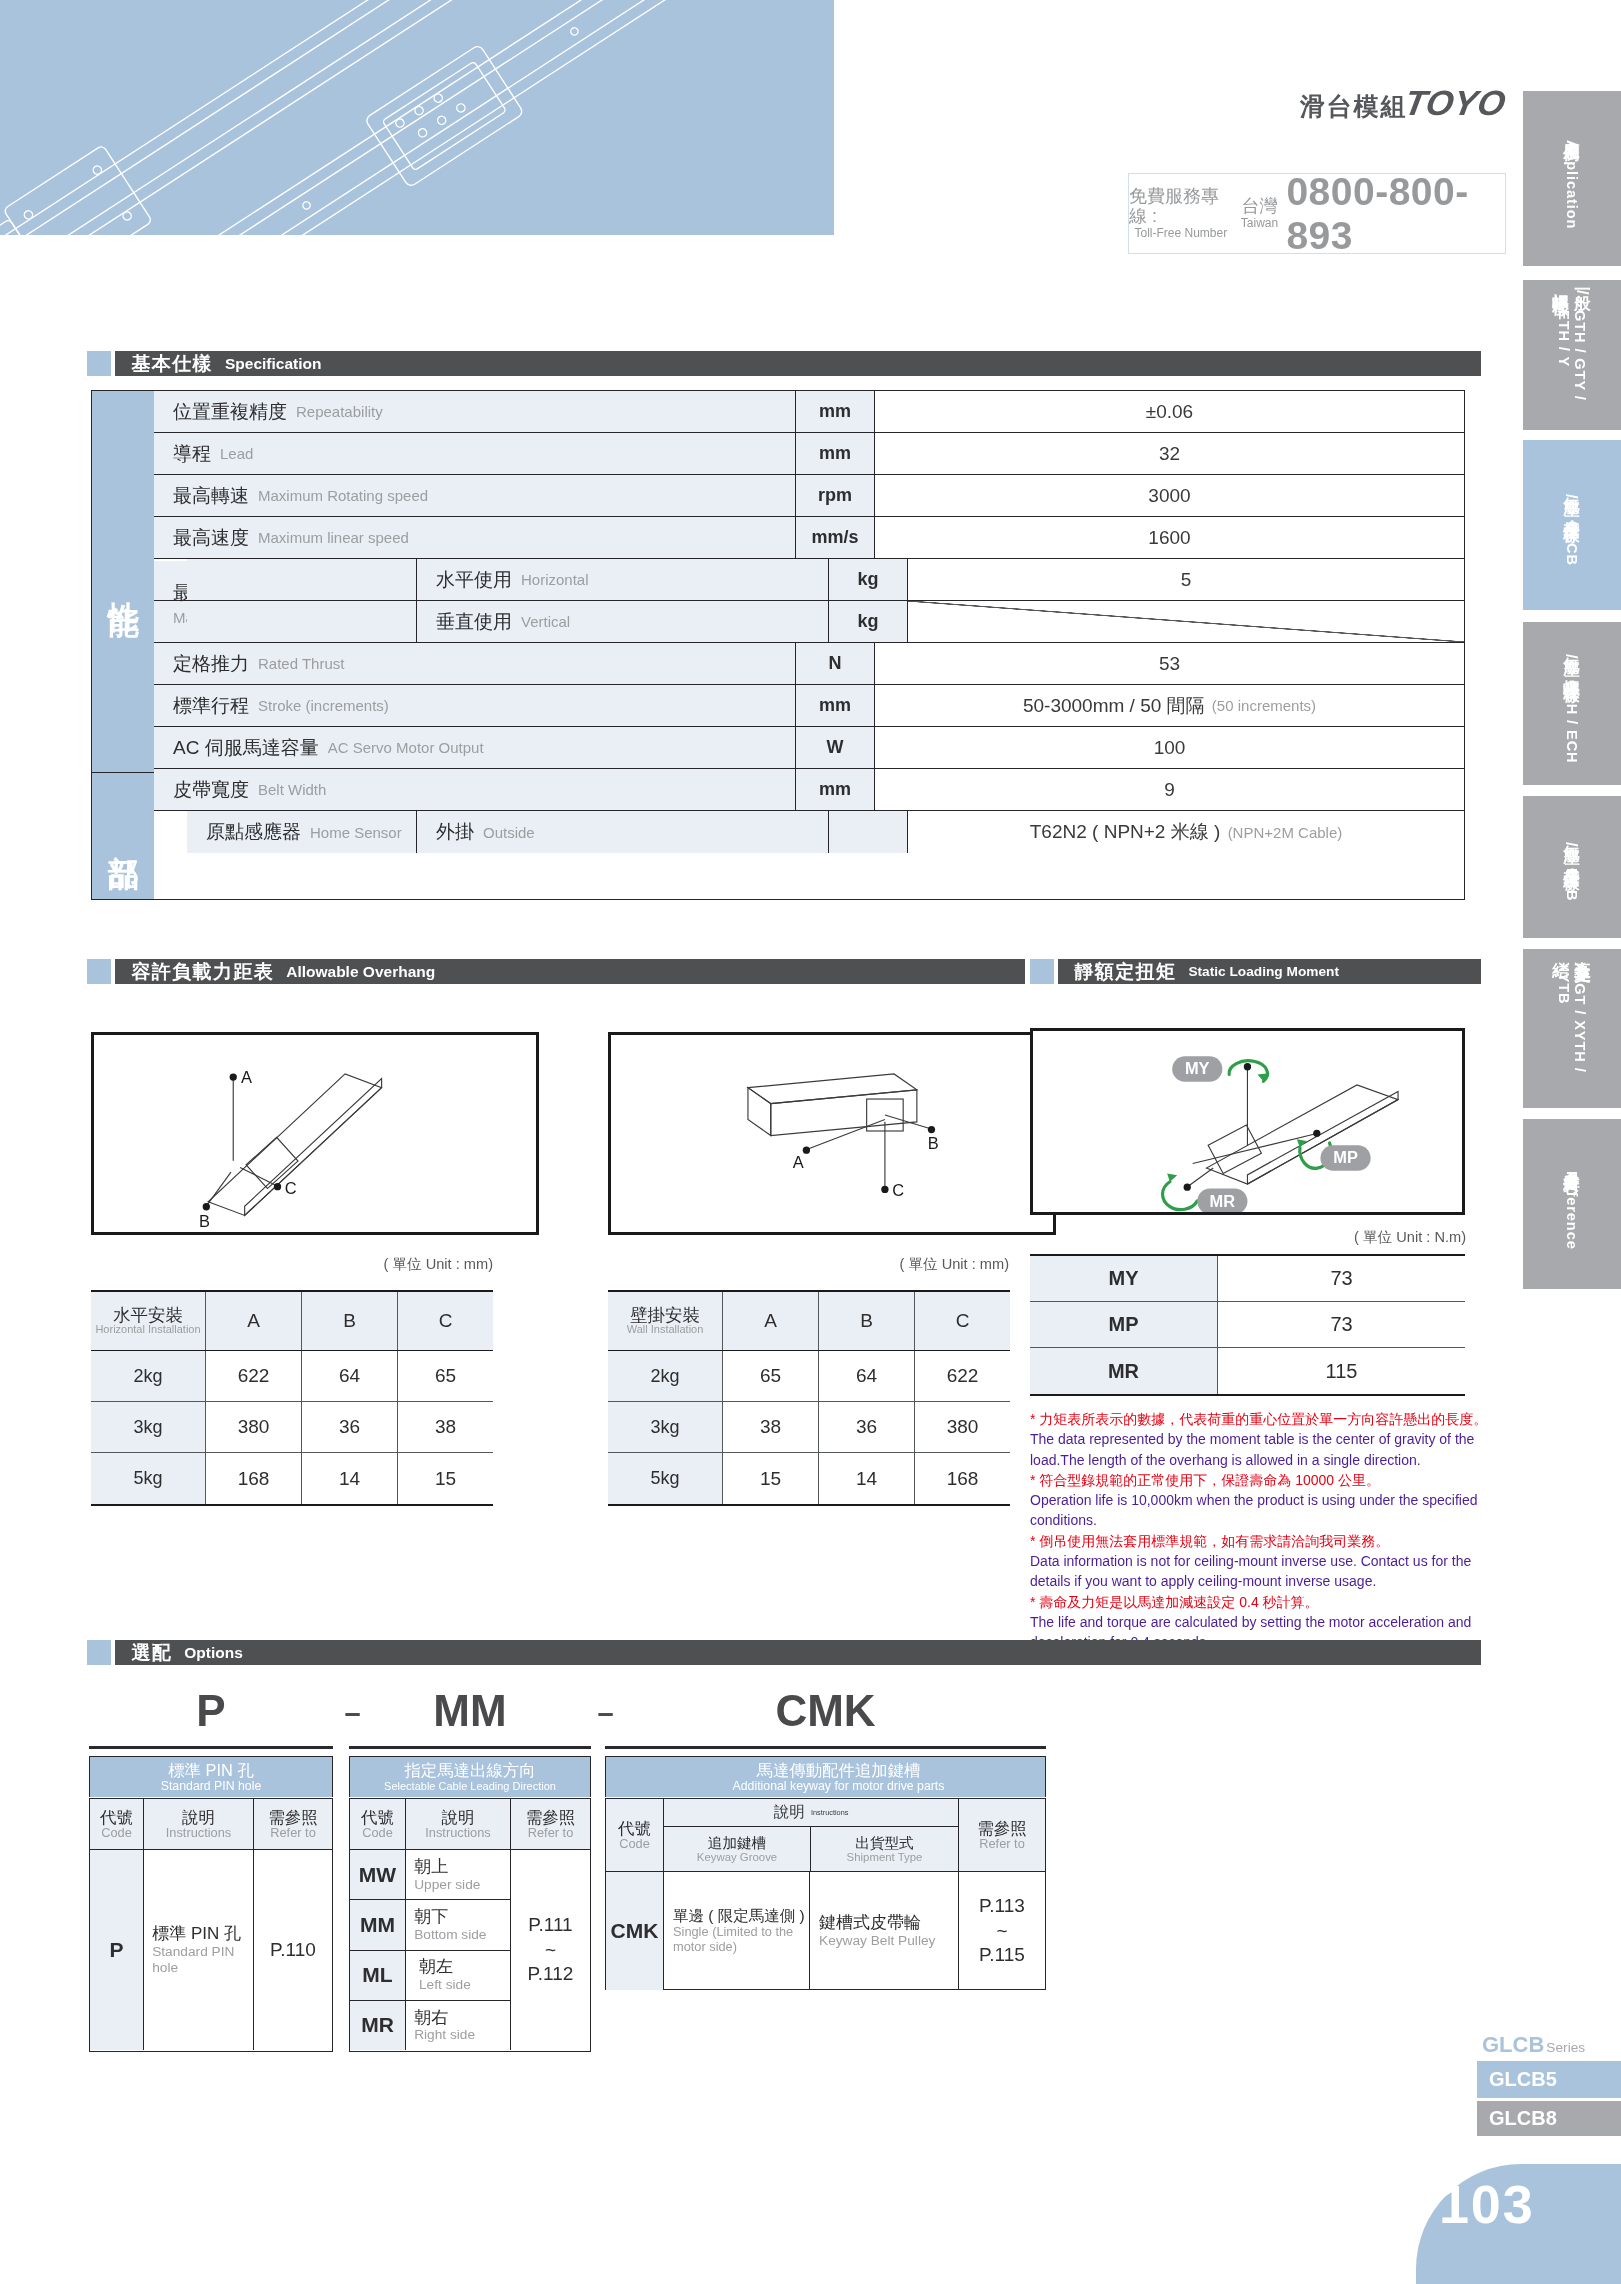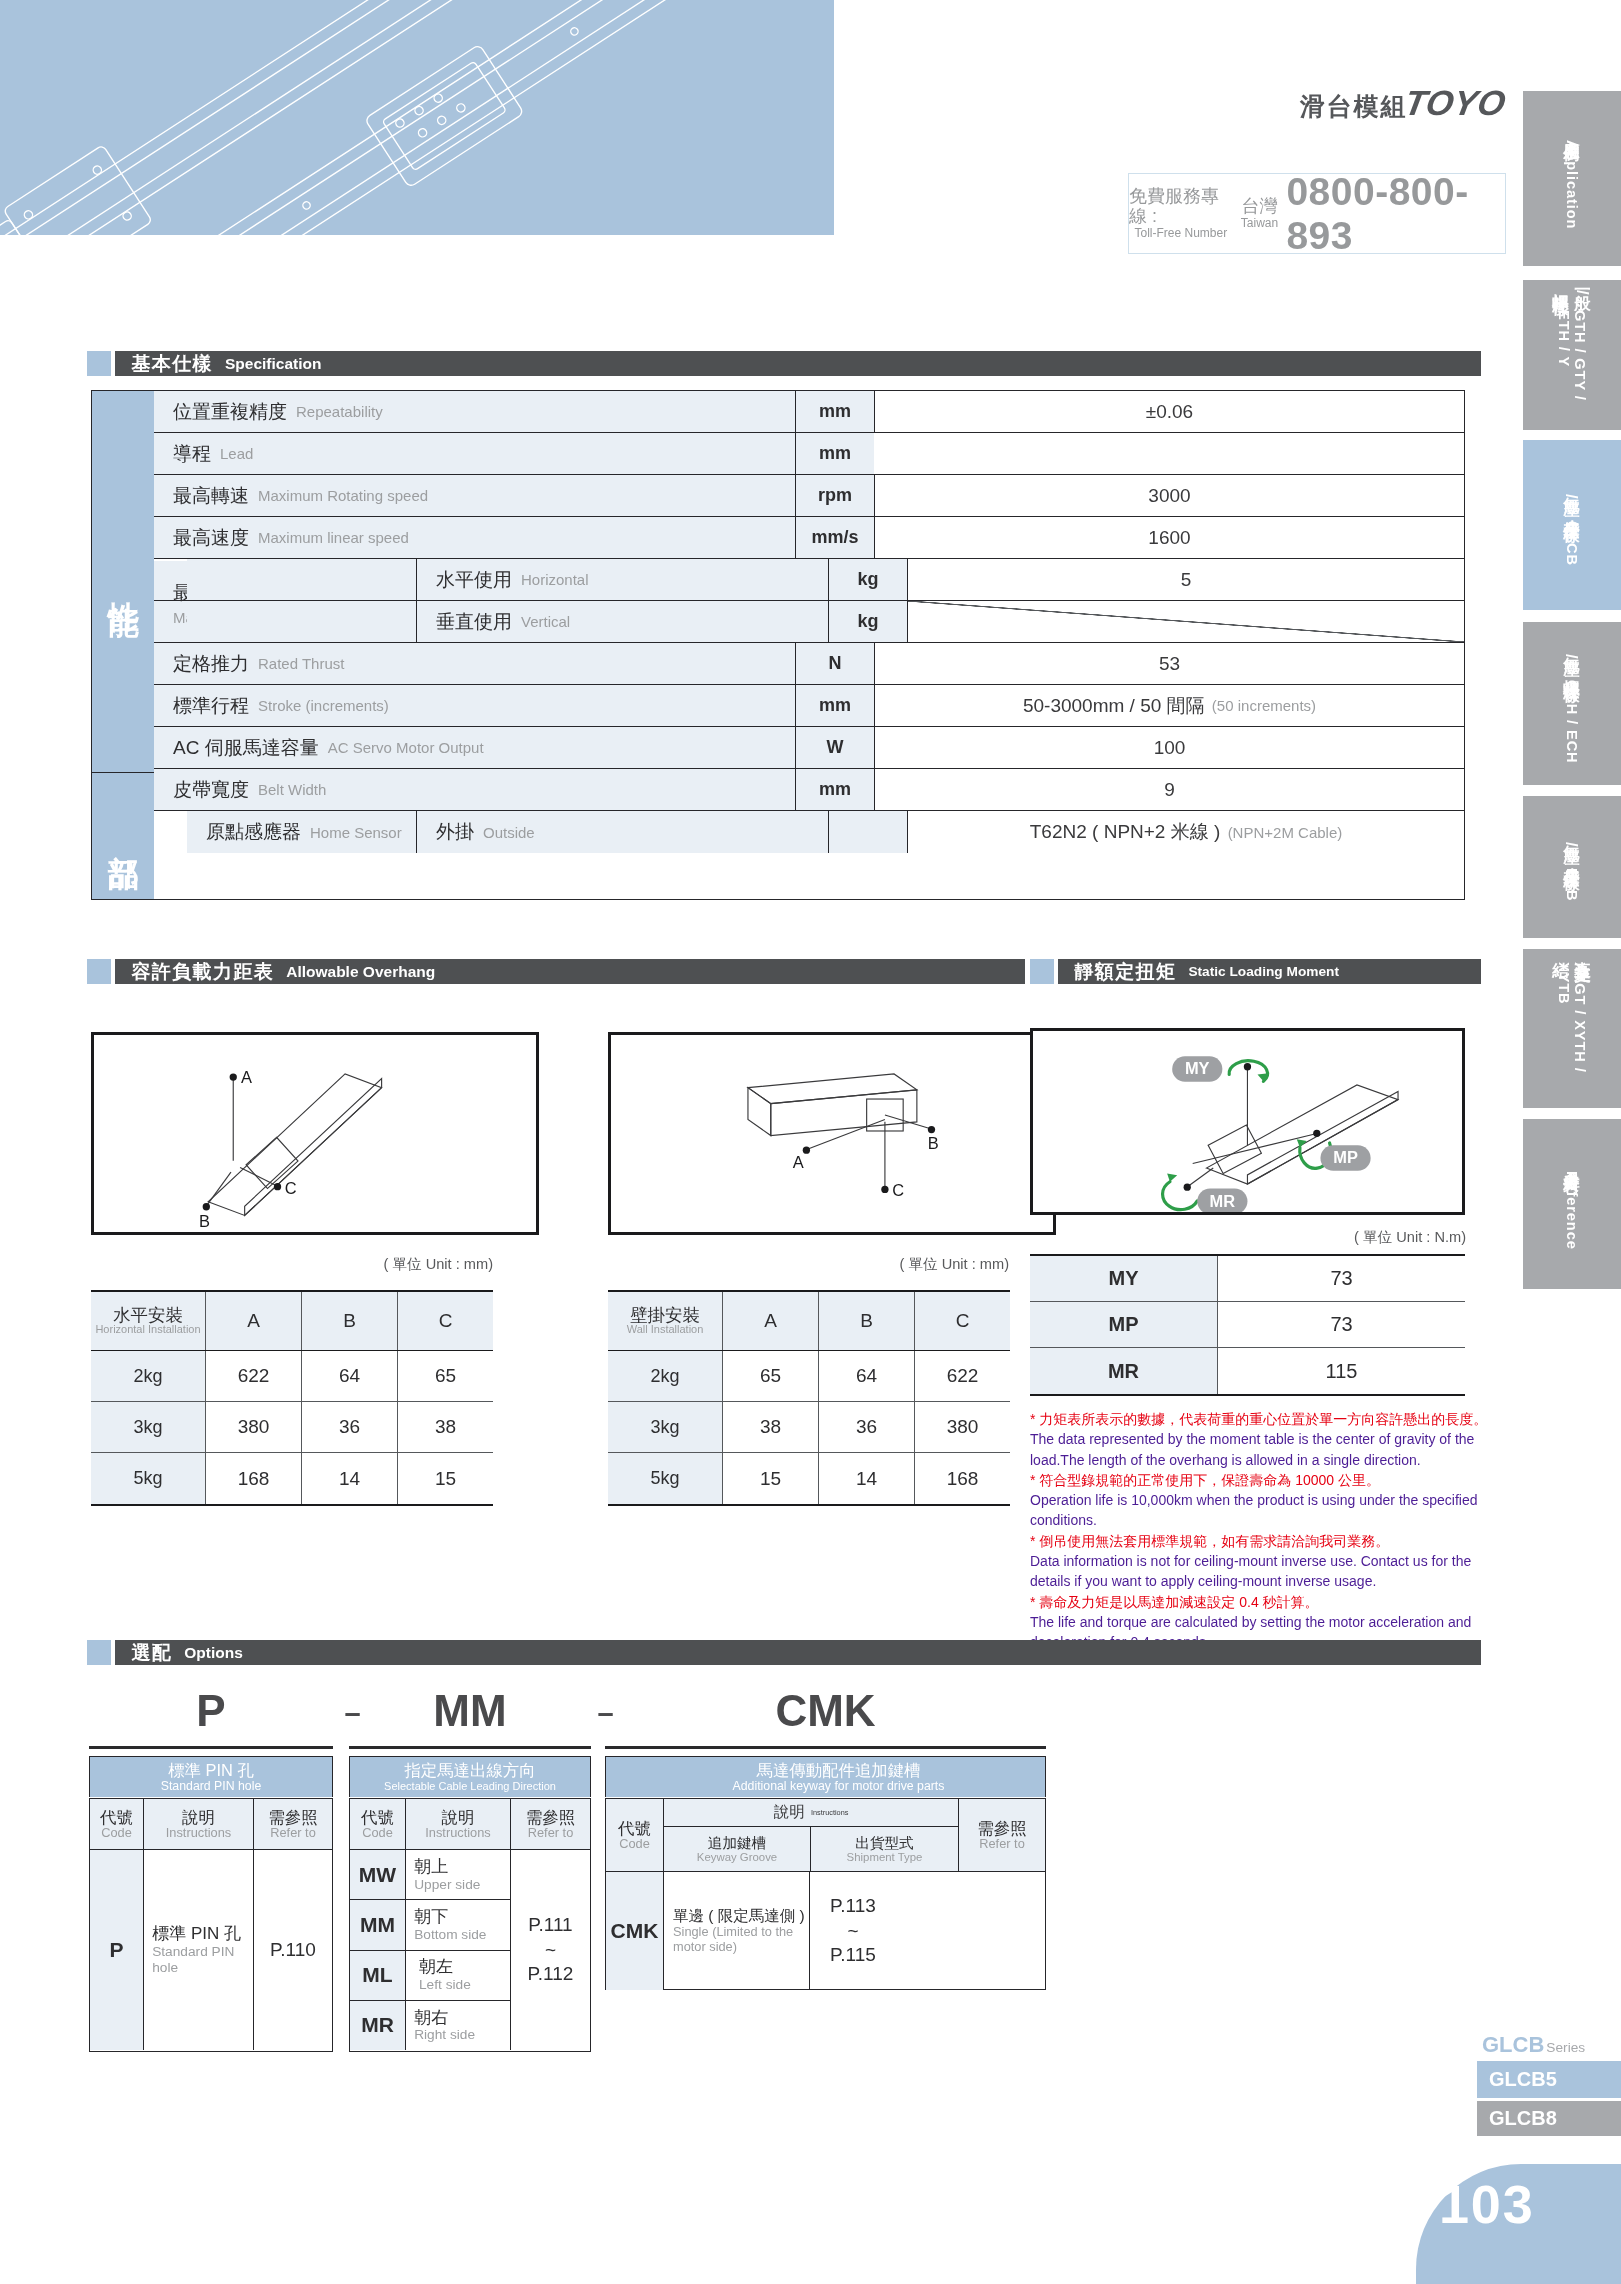--- a/index.html
+++ b/index.html
@@ -219,20 +219,21 @@
           </div>
         <div class="cell c-unit">mm</div>
         <div class="cell c-val">±0.06</div>
       </div>
       <div class="srow">
         <div class="cell c-label">
             <span class="zh-l">導程</span>
             <span class="en-l">Lead</span>
           </div>
         <div class="cell c-unit">mm</div>
+        <div class="cell c-val">32</div>
       </div>
       <div class="srow">
         <div class="cell c-label">
             <span class="zh-l">最高轉速</span>
             <span class="en-l">Maximum Rotating speed</span>
           </div>
         <div class="cell c-unit">rpm</div>
         <div class="cell c-val">3000</div>
       </div>
       <div class="srow">
@@ -635,20 +636,24 @@
           <span class="h1">需參照</span>
           <span class="h2">Refer to</span>
         </div>
     </div>
     <div style="display:flex;height:118px;">
       <div class="odc code-cell" style="width:57px;">CMK</div>
       <div class="odc" style="width:146px;align-items:flex-start;padding-left:9px;">
         <span class="ins-zh" style="font-size:15.5px;">單邊 ( 限定馬達側 )</span>
         <span class="ins-en" style="font-size:12.8px;">Single (Limited to the motor side)</span>
       </div>
+      <div class="odc" style="flex:1;align-items:flex-start;padding-left:9px;">
+        <span class="ins-zh">鍵槽式皮帶輪</span>
+        <span class="ins-en">Keyway Belt Pulley</span>
+      </div>
       <div class="odc ref" style="width:87px;">
         <span>P.113</span>
         <span>~</span>
         <span>P.115</span>
       </div>
     </div>
   </div>
 
   <div class="abs" style="left:1482px;top:2032px;">
     <span class="series-glcb">GLCB</span>

